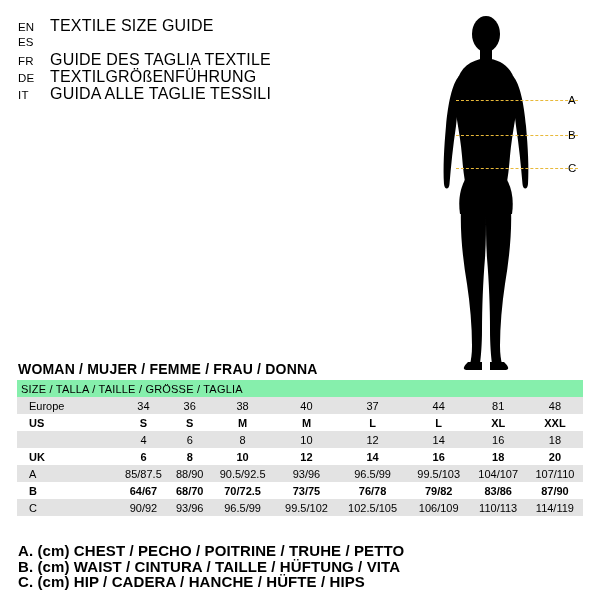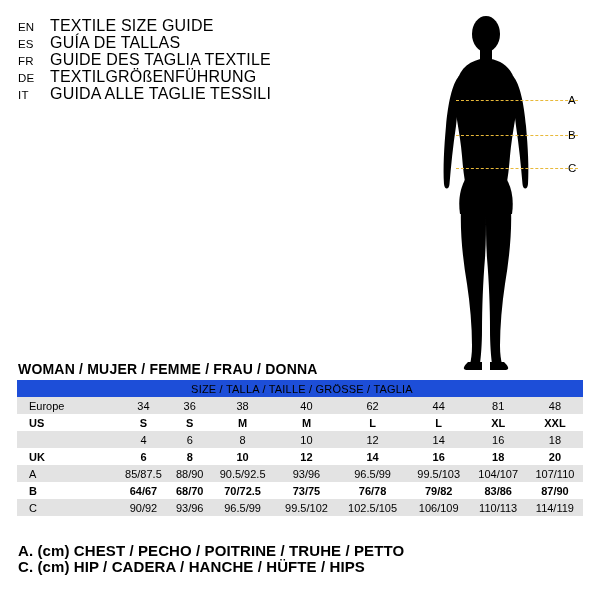--- a/index.html
+++ b/index.html
@@ -93,22 +93,22 @@
     padding: 0;
     text-align: center;
     white-space: nowrap;
   }
   table.size-table td.rowhead {
     text-align: left;
     padding-left: 12px;
     width: 88px;
   }
   tr.head-row td {
-    background: #1d4ed8;
-    text-align: center;
+    background: #86efac;
+    text-align: left;
     padding-left: 4px;
     font-size: 11px;
     letter-spacing: 0.2px;
   }
   tr.shaded td {
     background: #e3e3e3;
   }
   tr.plain td {
     background: #ffffff;
     font-weight: bold;
@@ -133,21 +133,20 @@
 
 <div class="page">
 
   <div class="lang-block">
     <div class="lang-row">
       <div class="lang-code">EN</div>
       <div class="lang-text">TEXTILE SIZE GUIDE</div>
     </div>
     <div class="lang-row">
       <div class="lang-code">ES</div>
-      <div class="lang-text">GUÍA DE TALLAS</div>
     </div>
     <div class="lang-row">
       <div class="lang-code">FR</div>
       <div class="lang-text">GUIDE DES TAGLIA TEXTILE</div>
     </div>
     <div class="lang-row">
       <div class="lang-code">DE</div>
       <div class="lang-text">TEXTILGRÖßENFÜHRUNG</div>
     </div>
     <div class="lang-row">
@@ -223,21 +222,21 @@
         <tr class="head-row">
           <td colspan="9">SIZE / TALLA / TAILLE / GRÖSSE / TAGLIA</td>
         </tr>
 
         <tr class="shaded">
           <td class="rowhead">Europe</td>
           <td>34</td>
           <td>36</td>
           <td>38</td>
           <td>40</td>
-          <td>62</td>
+          <td>37</td>
           <td>44</td>
           <td>81</td>
           <td>48</td>
         </tr>
 
         <tr class="plain">
           <td class="rowhead">US</td>
           <td>S</td>
           <td>S</td>
           <td>M</td>
@@ -306,16 +305,17 @@
           <td>106/109</td>
           <td>110/113</td>
           <td>114/119</td>
         </tr>
       </tbody>
     </table>
   </div>
 
   <div class="legend">
     <div class="legend-row">A. (cm) CHEST / PECHO / POITRINE / TRUHE / PETTO</div>
+    <div class="legend-row">B. (cm) WAIST / CINTURA / TAILLE / HÜFTUNG / VITA</div>
     <div class="legend-row">C. (cm) HIP / CADERA / HANCHE / HÜFTE / HIPS</div>
   </div>
 
 </div>
 
 </body></html>

